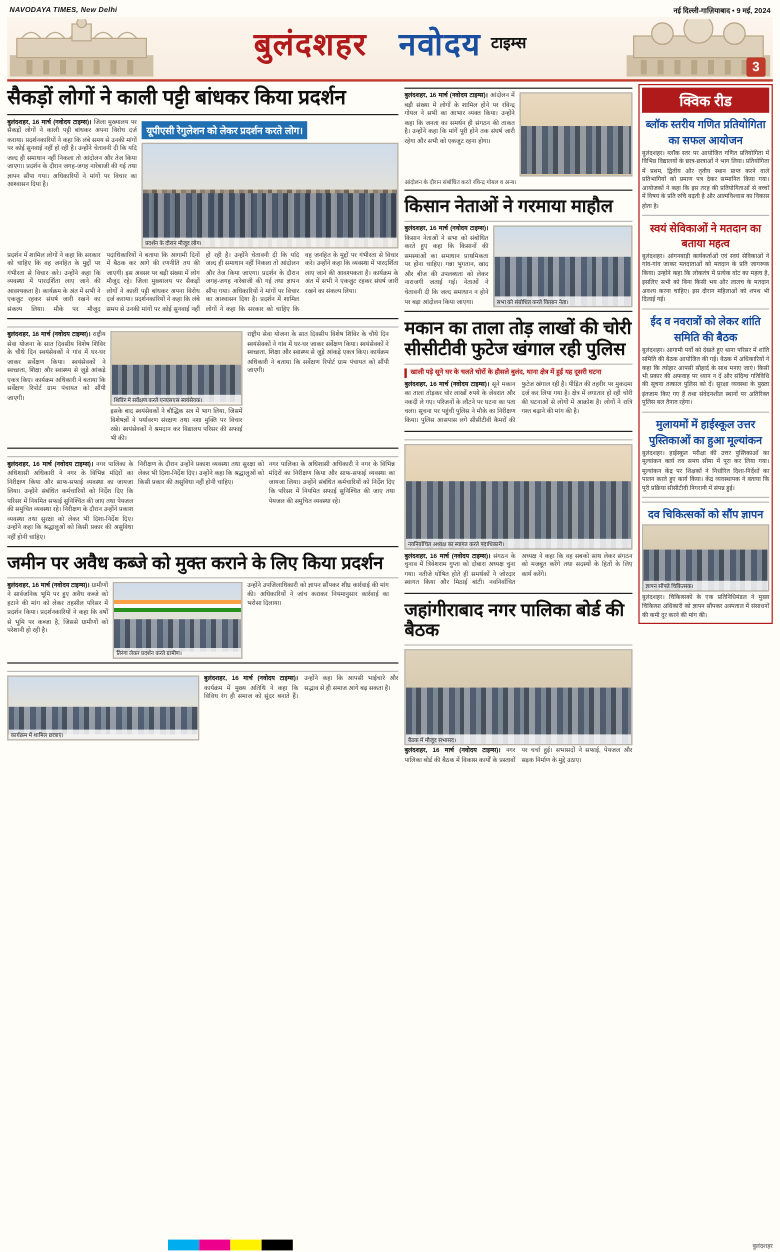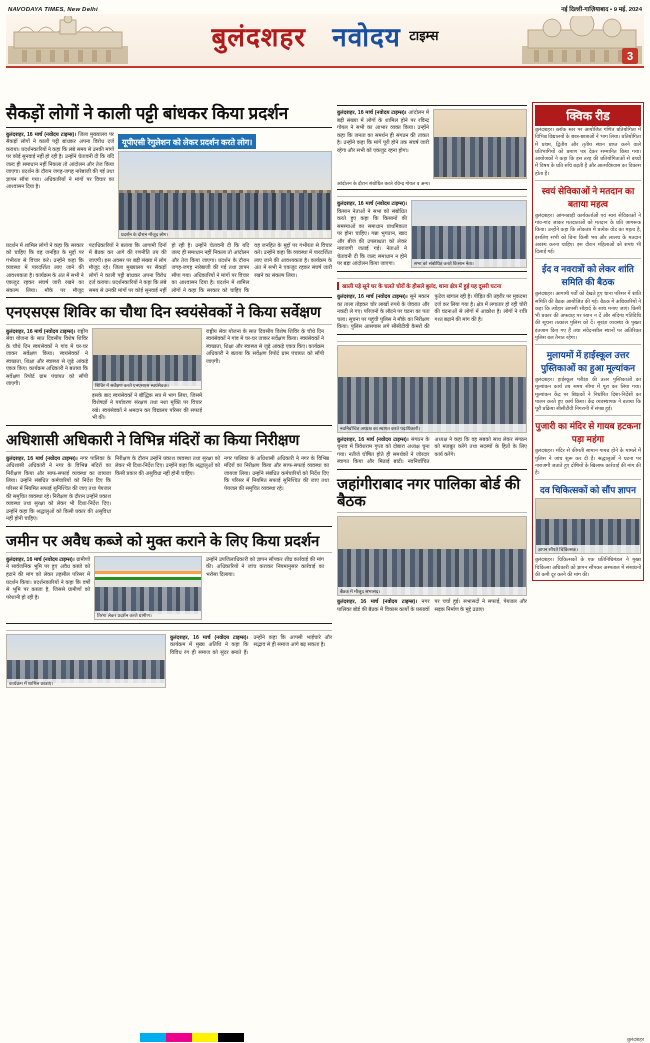--- a/index.html
+++ b/index.html
@@ -28,21 +28,21 @@
   .mast-illo.l{left:2px;}
   .mast-illo.r{right:2px;}
   .pagebadge{position:absolute;right:6px;bottom:2px;background:#c0392b;color:#fff;font-size:11px;font-weight:bold;
     width:16px;height:16px;border-radius:2px;display:flex;align-items:center;justify-content:center;}
 
   
   .cols{display:flex;gap:5px;height:952px;}
   .colA{width:326px;}
   .colB{width:190px;}
   .colC{width:116px;}
-  .col{display:flex;flex-direction:column;margin-top:32px;}
+  .col{display:flex;flex-direction:column;}
 
   .hr{border-top:1px solid #222;margin:3px 0;}
   .hr.thin{border-top:1px solid #bbb;}
 
   h2.head{
     font-size:15px;line-height:1.15;font-weight:bold;margin:2px 0 3px 0;color:#111;
   }
   h2.head.red{color:#b01a1a;}
   h2.head.blue{color:#14489b;}
   h2.head.big{font-size:17px;}
@@ -159,21 +159,20 @@
           <span>प्रदर्शन में शामिल लोगों ने कहा कि सरकार को चाहिए कि वह जनहित के मुद्दों पर गंभीरता से विचार करे। उन्होंने कहा कि व्यवस्था में पारदर्शिता लाए जाने की आवश्यकता है। कार्यक्रम के अंत में सभी ने एकजुट रहकर संघर्ष जारी रखने का संकल्प लिया।</span>
           <span>मौके पर मौजूद पदाधिकारियों ने बताया कि आगामी दिनों में बैठक कर आगे की रणनीति तय की जाएगी। इस अवसर पर बड़ी संख्या में लोग मौजूद रहे।</span>
           <span>जिला मुख्यालय पर सैकड़ों लोगों ने काली पट्टी बांधकर अपना विरोध दर्ज कराया। प्रदर्शनकारियों ने कहा कि लंबे समय से उनकी मांगों पर कोई सुनवाई नहीं हो रही है। उन्होंने चेतावनी दी कि यदि जल्द ही समाधान नहीं निकला तो आंदोलन और तेज किया जाएगा। प्रदर्शन के दौरान जगह-जगह नारेबाजी की गई तथा ज्ञापन सौंपा गया। अधिकारियों ने मांगों पर विचार का आश्वासन दिया है।</span>
           <span>प्रदर्शन में शामिल लोगों ने कहा कि सरकार को चाहिए कि वह जनहित के मुद्दों पर गंभीरता से विचार करे। उन्होंने कहा कि व्यवस्था में पारदर्शिता लाए जाने की आवश्यकता है। कार्यक्रम के अंत में सभी ने एकजुट रहकर संघर्ष जारी रखने का संकल्प लिया।</span>
         </div>
       </div>
 
       <div class="hr"></div>
 
       <div>
-        <h2 class="head">एनएसएस शिविर का चौथा दिन स्वयंसेवकों ने किया सर्वेक्षण</h2>
         <div class="hr thin"></div>
         <div style="display:flex;gap:4px;">
           <div style="width:82px;font-size:5.2px;line-height:1.45;text-align:justify;color:#333;">
             <span class="dateline">बुलंदशहर, 16 मार्च (नवोदय टाइम्स)।</span>
             <span>राष्ट्रीय सेवा योजना के सात दिवसीय विशेष शिविर के चौथे दिन स्वयंसेवकों ने गांव में घर-घर जाकर सर्वेक्षण किया। स्वयंसेवकों ने स्वच्छता, शिक्षा और स्वास्थ्य से जुड़े आंकड़े एकत्र किए। कार्यक्रम अधिकारी ने बताया कि सर्वेक्षण रिपोर्ट ग्राम पंचायत को सौंपी जाएगी।</span>
           </div>
           <div style="width:110px;">
             <div class="photo indoor" style="height:60px;">
               <div class="sky"></div>
                 <div class="figs" style="bottom:4%;height:52%;"></div>
@@ -181,21 +180,20 @@
             </div>
             <div style="font-size:5.2px;line-height:1.45;text-align:justify;color:#333;margin-top:2px;">इसके बाद स्वयंसेवकों ने बौद्धिक सत्र में भाग लिया, जिसमें विशेषज्ञों ने पर्यावरण संरक्षण तथा नशा मुक्ति पर विचार रखे। स्वयंसेवकों ने श्रमदान कर विद्यालय परिसर की सफाई भी की।</div>
           </div>
           <div style="width:118px;font-size:5.2px;line-height:1.45;text-align:justify;color:#333;">राष्ट्रीय सेवा योजना के सात दिवसीय विशेष शिविर के चौथे दिन स्वयंसेवकों ने गांव में घर-घर जाकर सर्वेक्षण किया। स्वयंसेवकों ने स्वच्छता, शिक्षा और स्वास्थ्य से जुड़े आंकड़े एकत्र किए। कार्यक्रम अधिकारी ने बताया कि सर्वेक्षण रिपोर्ट ग्राम पंचायत को सौंपी जाएगी।</div>
         </div>
       </div>
 
       <div class="hr"></div>
 
       <div>
-        <h2 class="head">अधिशासी अधिकारी ने विभिन्न मंदिरों का किया निरीक्षण</h2>
         <div class="hr thin"></div>
         <div style="display:flex;gap:4px;">
           <div style="width:105px;" class="body-cols">
             <span class="dateline">बुलंदशहर, 16 मार्च (नवोदय टाइम्स)।</span>
             <span>नगर पालिका के अधिशासी अधिकारी ने नगर के विभिन्न मंदिरों का निरीक्षण किया और साफ-सफाई व्यवस्था का जायजा लिया। उन्होंने संबंधित कर्मचारियों को निर्देश दिए कि परिसर में नियमित सफाई सुनिश्चित की जाए तथा पेयजल की समुचित व्यवस्था रहे।</span>
             <span>निरीक्षण के दौरान उन्होंने प्रकाश व्यवस्था तथा सुरक्षा को लेकर भी दिशा-निर्देश दिए। उन्होंने कहा कि श्रद्धालुओं को किसी प्रकार की असुविधा नहीं होनी चाहिए।</span>
           </div>
           <div style="width:105px;" class="body-cols">निरीक्षण के दौरान उन्होंने प्रकाश व्यवस्था तथा सुरक्षा को लेकर भी दिशा-निर्देश दिए। उन्होंने कहा कि श्रद्धालुओं को किसी प्रकार की असुविधा नहीं होनी चाहिए।</div>
           <div style="width:105px;" class="body-cols">नगर पालिका के अधिशासी अधिकारी ने नगर के विभिन्न मंदिरों का निरीक्षण किया और साफ-सफाई व्यवस्था का जायजा लिया। उन्होंने संबंधित कर्मचारियों को निर्देश दिए कि परिसर में नियमित सफाई सुनिश्चित की जाए तथा पेयजल की समुचित व्यवस्था रहे।</div>
         </div>
@@ -260,40 +258,42 @@
                 <div class="figs" style="bottom:2%;height:58%;"></div>
             </div>
           </div>
         </div>
         <div style="font-size:4.8px;color:#333;margin-top:1px;">आंदोलन के दौरान संबोधित करते रविन्द्र गोयल व अन्य।</div>
       </div>
 
       <div class="hr"></div>
 
       <div>
+        <h2 class="head">किसान नेताओं ने गरमाया माहौल</h2>
         <div class="hr thin"></div>
         <div style="display:flex;gap:4px;">
           <div style="width:70px;" class="body-cols">
             <span class="dateline">बुलंदशहर, 16 मार्च (नवोदय टाइम्स)।</span>
             <span>किसान नेताओं ने सभा को संबोधित करते हुए कहा कि किसानों की समस्याओं का समाधान प्राथमिकता पर होना चाहिए। गन्ना भुगतान, खाद और बीज की उपलब्धता को लेकर नाराजगी जताई गई।</span>
             <span>नेताओं ने चेतावनी दी कि जल्द समाधान न होने पर बड़ा आंदोलन किया जाएगा।</span>
           </div>
           <div style="width:116px;">
             <div class="photo green" style="height:66px;">
               <div class="sky"></div>
                 <div class="figs" style="bottom:0;height:62%;"></div>
               <div class="cap">सभा को संबोधित करते किसान नेता।</div>
             </div>
           </div>
         </div>
       </div>
 
       <div class="hr"></div>
 
       <div>
+        <h2 class="head">मकान का ताला तोड़ लाखों की चोरी सीसीटीवी फुटेज खंगाल रही पुलिस</h2>
         <div class="hr thin"></div>
         <div class="lead">खाली पड़े सूने घर के चलते चोरों के हौसले बुलंद, थाना क्षेत्र में हुई यह दूसरी घटना</div>
         <div class="body-cols c2" style="margin-top:3px;">
           <span class="dateline">बुलंदशहर, 16 मार्च (नवोदय टाइम्स)।</span>
           <span>सूने मकान का ताला तोड़कर चोर लाखों रुपये के जेवरात और नकदी ले गए। परिजनों के लौटने पर घटना का पता चला। सूचना पर पहुंची पुलिस ने मौके का निरीक्षण किया।</span>
           <span>पुलिस आसपास लगे सीसीटीवी कैमरों की फुटेज खंगाल रही है। पीड़ित की तहरीर पर मुकदमा दर्ज कर लिया गया है।</span>
           <span>क्षेत्र में लगातार हो रही चोरी की घटनाओं से लोगों में आक्रोश है। लोगों ने रात्रि गश्त बढ़ाने की मांग की है।</span>
         </div>
       </div>
 
@@ -329,20 +329,21 @@
         </div>
       </div>
 
     </div>
 
     <div class="col colC">
       <div class="quickread">
         <div class="qr-title">क्विक रीड</div>
 
         <div class="qr-item">
+          <h4>ब्लॉक स्तरीय गणित प्रतियोगिता का सफल आयोजन</h4>
           <div class="qr-body">बुलंदशहर। ब्लॉक स्तर पर आयोजित गणित प्रतियोगिता में विभिन्न विद्यालयों के छात्र-छात्राओं ने भाग लिया। प्रतियोगिता में प्रथम, द्वितीय और तृतीय स्थान प्राप्त करने वाले प्रतिभागियों को प्रमाण पत्र देकर सम्मानित किया गया। आयोजकों ने कहा कि इस तरह की प्रतियोगिताओं से बच्चों में विषय के प्रति रुचि बढ़ती है और आत्मविश्वास का विकास होता है।</div>
         </div>
         <div class="hr thin"></div>
 
         <div class="qr-item">
           <h4 class="red">स्वयं सेविकाओं ने मतदान का बताया महत्व</h4>
           <div class="qr-body">बुलंदशहर। आंगनबाड़ी कार्यकर्ताओं एवं स्वयं सेविकाओं ने गांव-गांव जाकर मतदाताओं को मतदान के प्रति जागरूक किया। उन्होंने कहा कि लोकतंत्र में प्रत्येक वोट का महत्व है, इसलिए सभी को बिना किसी भय और लालच के मतदान अवश्य करना चाहिए। इस दौरान महिलाओं को शपथ भी दिलाई गई।</div>
         </div>
         <div class="hr thin"></div>
 
@@ -351,24 +352,20 @@
           <div class="qr-body">बुलंदशहर। आगामी पर्वों को देखते हुए थाना परिसर में शांति समिति की बैठक आयोजित की गई। बैठक में अधिकारियों ने कहा कि त्योहार आपसी सौहार्द के साथ मनाए जाएं। किसी भी प्रकार की अफवाह पर ध्यान न दें और संदिग्ध गतिविधि की सूचना तत्काल पुलिस को दें। सुरक्षा व्यवस्था के पुख्ता इंतजाम किए गए हैं तथा संवेदनशील स्थानों पर अतिरिक्त पुलिस बल तैनात रहेगा।</div>
         </div>
         <div class="hr thin"></div>
 
         <div class="qr-item">
           <h4>मुलायमों में हाईस्कूल उत्तर पुस्तिकाओं का हुआ मूल्यांकन</h4>
           <div class="qr-body">बुलंदशहर। हाईस्कूल परीक्षा की उत्तर पुस्तिकाओं का मूल्यांकन कार्य तय समय सीमा में पूरा कर लिया गया। मूल्यांकन केंद्र पर शिक्षकों ने निर्धारित दिशा-निर्देशों का पालन करते हुए कार्य किया। केंद्र व्यवस्थापक ने बताया कि पूरी प्रक्रिया सीसीटीवी निगरानी में संपन्न हुई।</div>
         </div>
         <div class="hr thin"></div>
 
-        <div class="qr-item">
-          <h4 class="red">पुजारी का मंदिर से गायब हटकना पड़ा महंगा</h4>
-          <div class="qr-body">बुलंदशहर। मंदिर से कीमती सामान गायब होने के मामले में पुलिस ने जांच शुरू कर दी है। श्रद्धालुओं ने घटना पर नाराजगी जताते हुए दोषियों के खिलाफ कार्रवाई की मांग की है।</div>
-        </div>
         <div class="hr thin"></div>
 
         <div class="qr-item">
           <h4>दव चिकित्सकों को सौंप ज्ञापन</h4>
           <div class="photo indoor" style="height:54px;margin:2px 0;">
             <div class="sky"></div>
               <div class="figs" style="bottom:0;height:64%;"></div>
             <div class="cap">ज्ञापन सौंपते चिकित्सक।</div>
           </div>
           <div class="qr-body">बुलंदशहर। चिकित्सकों के एक प्रतिनिधिमंडल ने मुख्य चिकित्सा अधिकारी को ज्ञापन सौंपकर अस्पताल में संसाधनों की कमी दूर करने की मांग की।</div>

